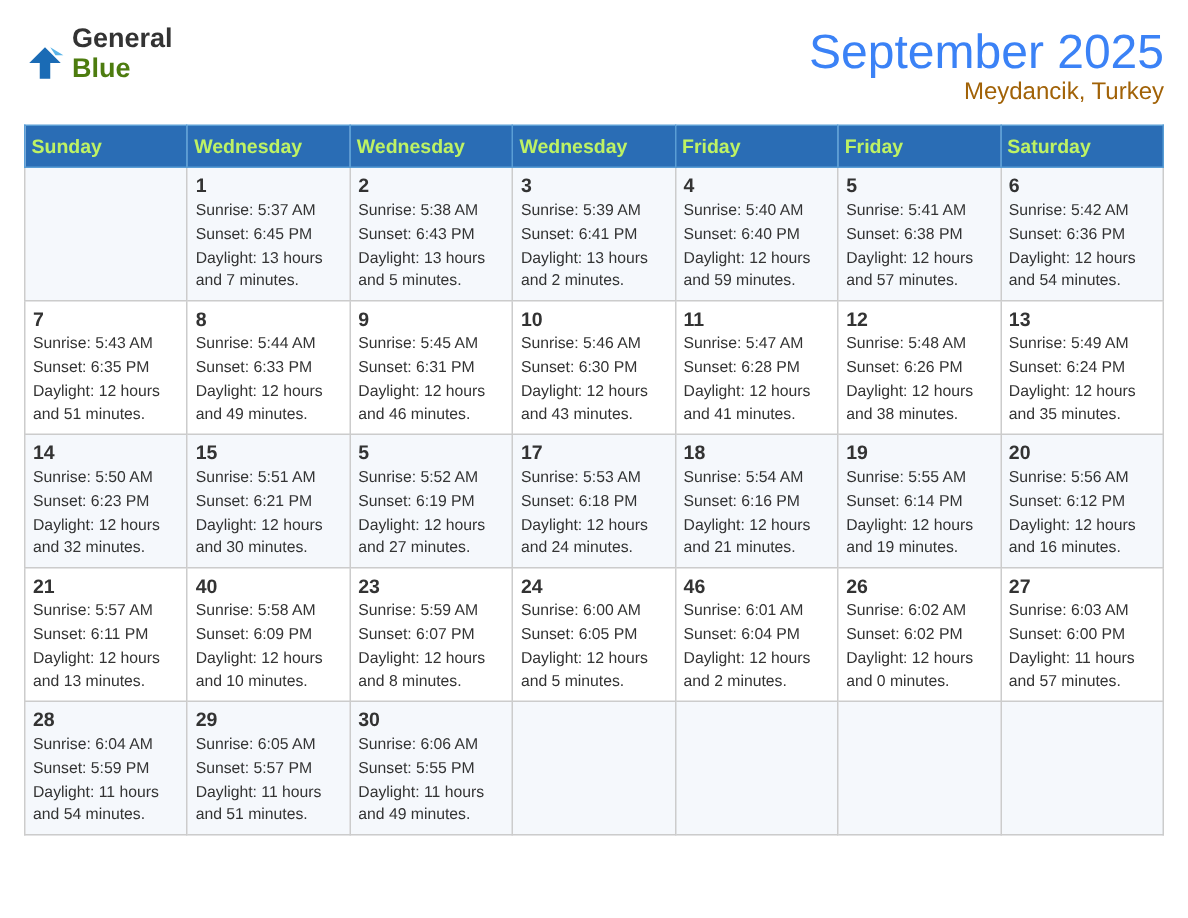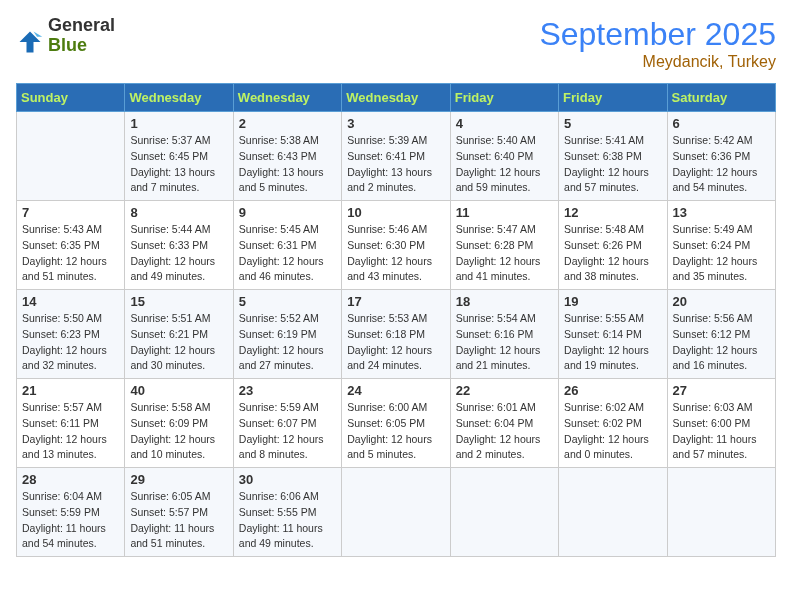--- a/index.html
+++ b/index.html
@@ -219,21 +219,21 @@
         </td>
         <td>
           <div class="day-number">23</div>
           <div class="day-info">Sunrise: 5:59 AM<br>Sunset: 6:07 PM<br>Daylight: 12 hours<br>and 8 minutes.</div>
         </td>
         <td>
           <div class="day-number">24</div>
           <div class="day-info">Sunrise: 6:00 AM<br>Sunset: 6:05 PM<br>Daylight: 12 hours<br>and 5 minutes.</div>
         </td>
         <td>
-          <div class="day-number">22</div>
+          <div class="day-number">46</div>
           <div class="day-info">Sunrise: 6:01 AM<br>Sunset: 6:04 PM<br>Daylight: 12 hours<br>and 2 minutes.</div>
         </td>
         <td>
           <div class="day-number">26</div>
           <div class="day-info">Sunrise: 6:02 AM<br>Sunset: 6:02 PM<br>Daylight: 12 hours<br>and 0 minutes.</div>
         </td>
         <td>
           <div class="day-number">27</div>
           <div class="day-info">Sunrise: 6:03 AM<br>Sunset: 6:00 PM<br>Daylight: 11 hours<br>and 57 minutes.</div>
         </td>

